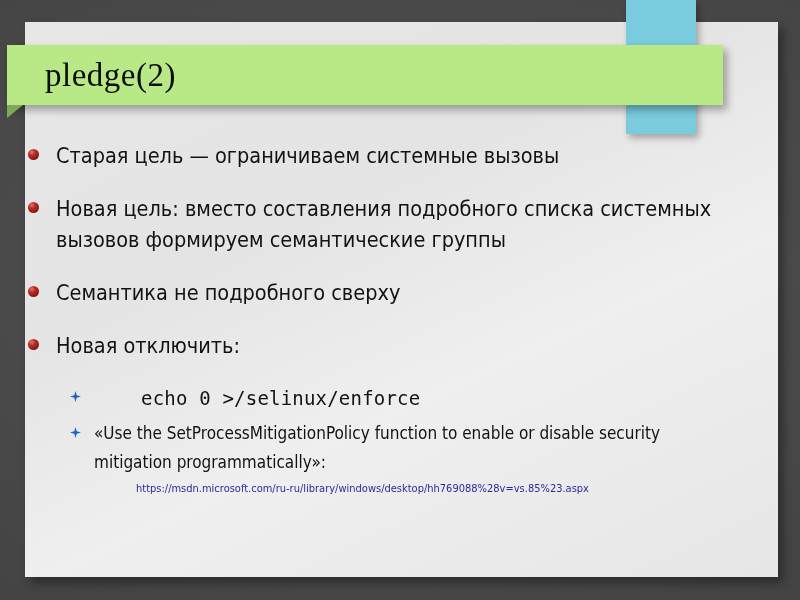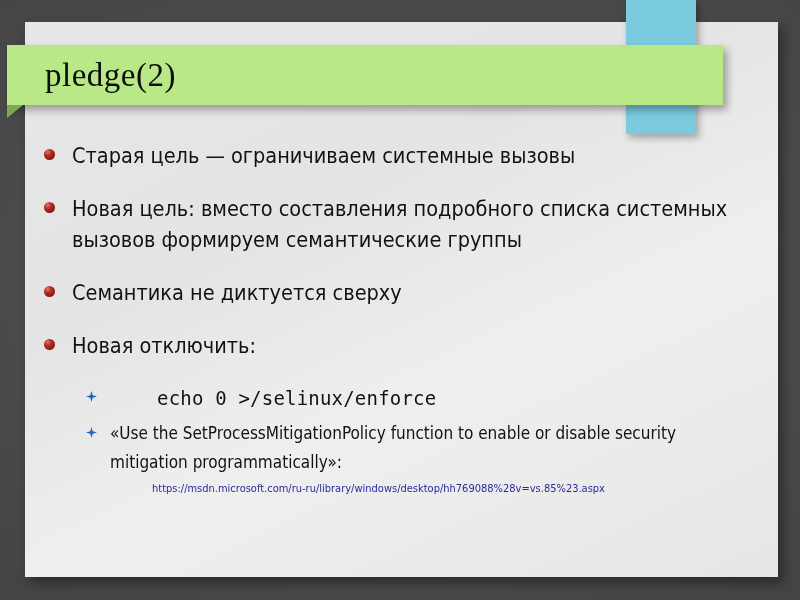--- a/index.html
+++ b/index.html
@@ -74,21 +74,21 @@
     font-size: 33px;
     line-height: 50px;
     letter-spacing: 0.5px;
     color: #0d0d0d;
     white-space: nowrap;
   }
 
   
   #content {
     position: absolute;
-    left: 44px;
+    left: 28px;
     top: 140px;
     width: 690px;
   }
 
   .bullet-row {
     position: relative;
     display: flex;
     align-items: flex-start;
   }
 
@@ -190,21 +190,21 @@
     <span class="marker">
       <span class="dot"></span>
     </span>
     <span class="text">Новая цель: вместо составления подробного списка системных вызовов формируем семантические группы</span>
   </div>
 
   <div class="bullet-row l1">
     <span class="marker">
       <span class="dot"></span>
     </span>
-    <span class="text">Семантика не диктуется сверху</span>
+    <span class="text">Семантика не подробного сверху</span>
   </div>
 
   <div class="bullet-row l1">
     <span class="marker">
       <span class="dot"></span>
     </span>
     <span class="text">Новая отключить:</span>
   </div>
 
   <div class="bullet-row l2">

